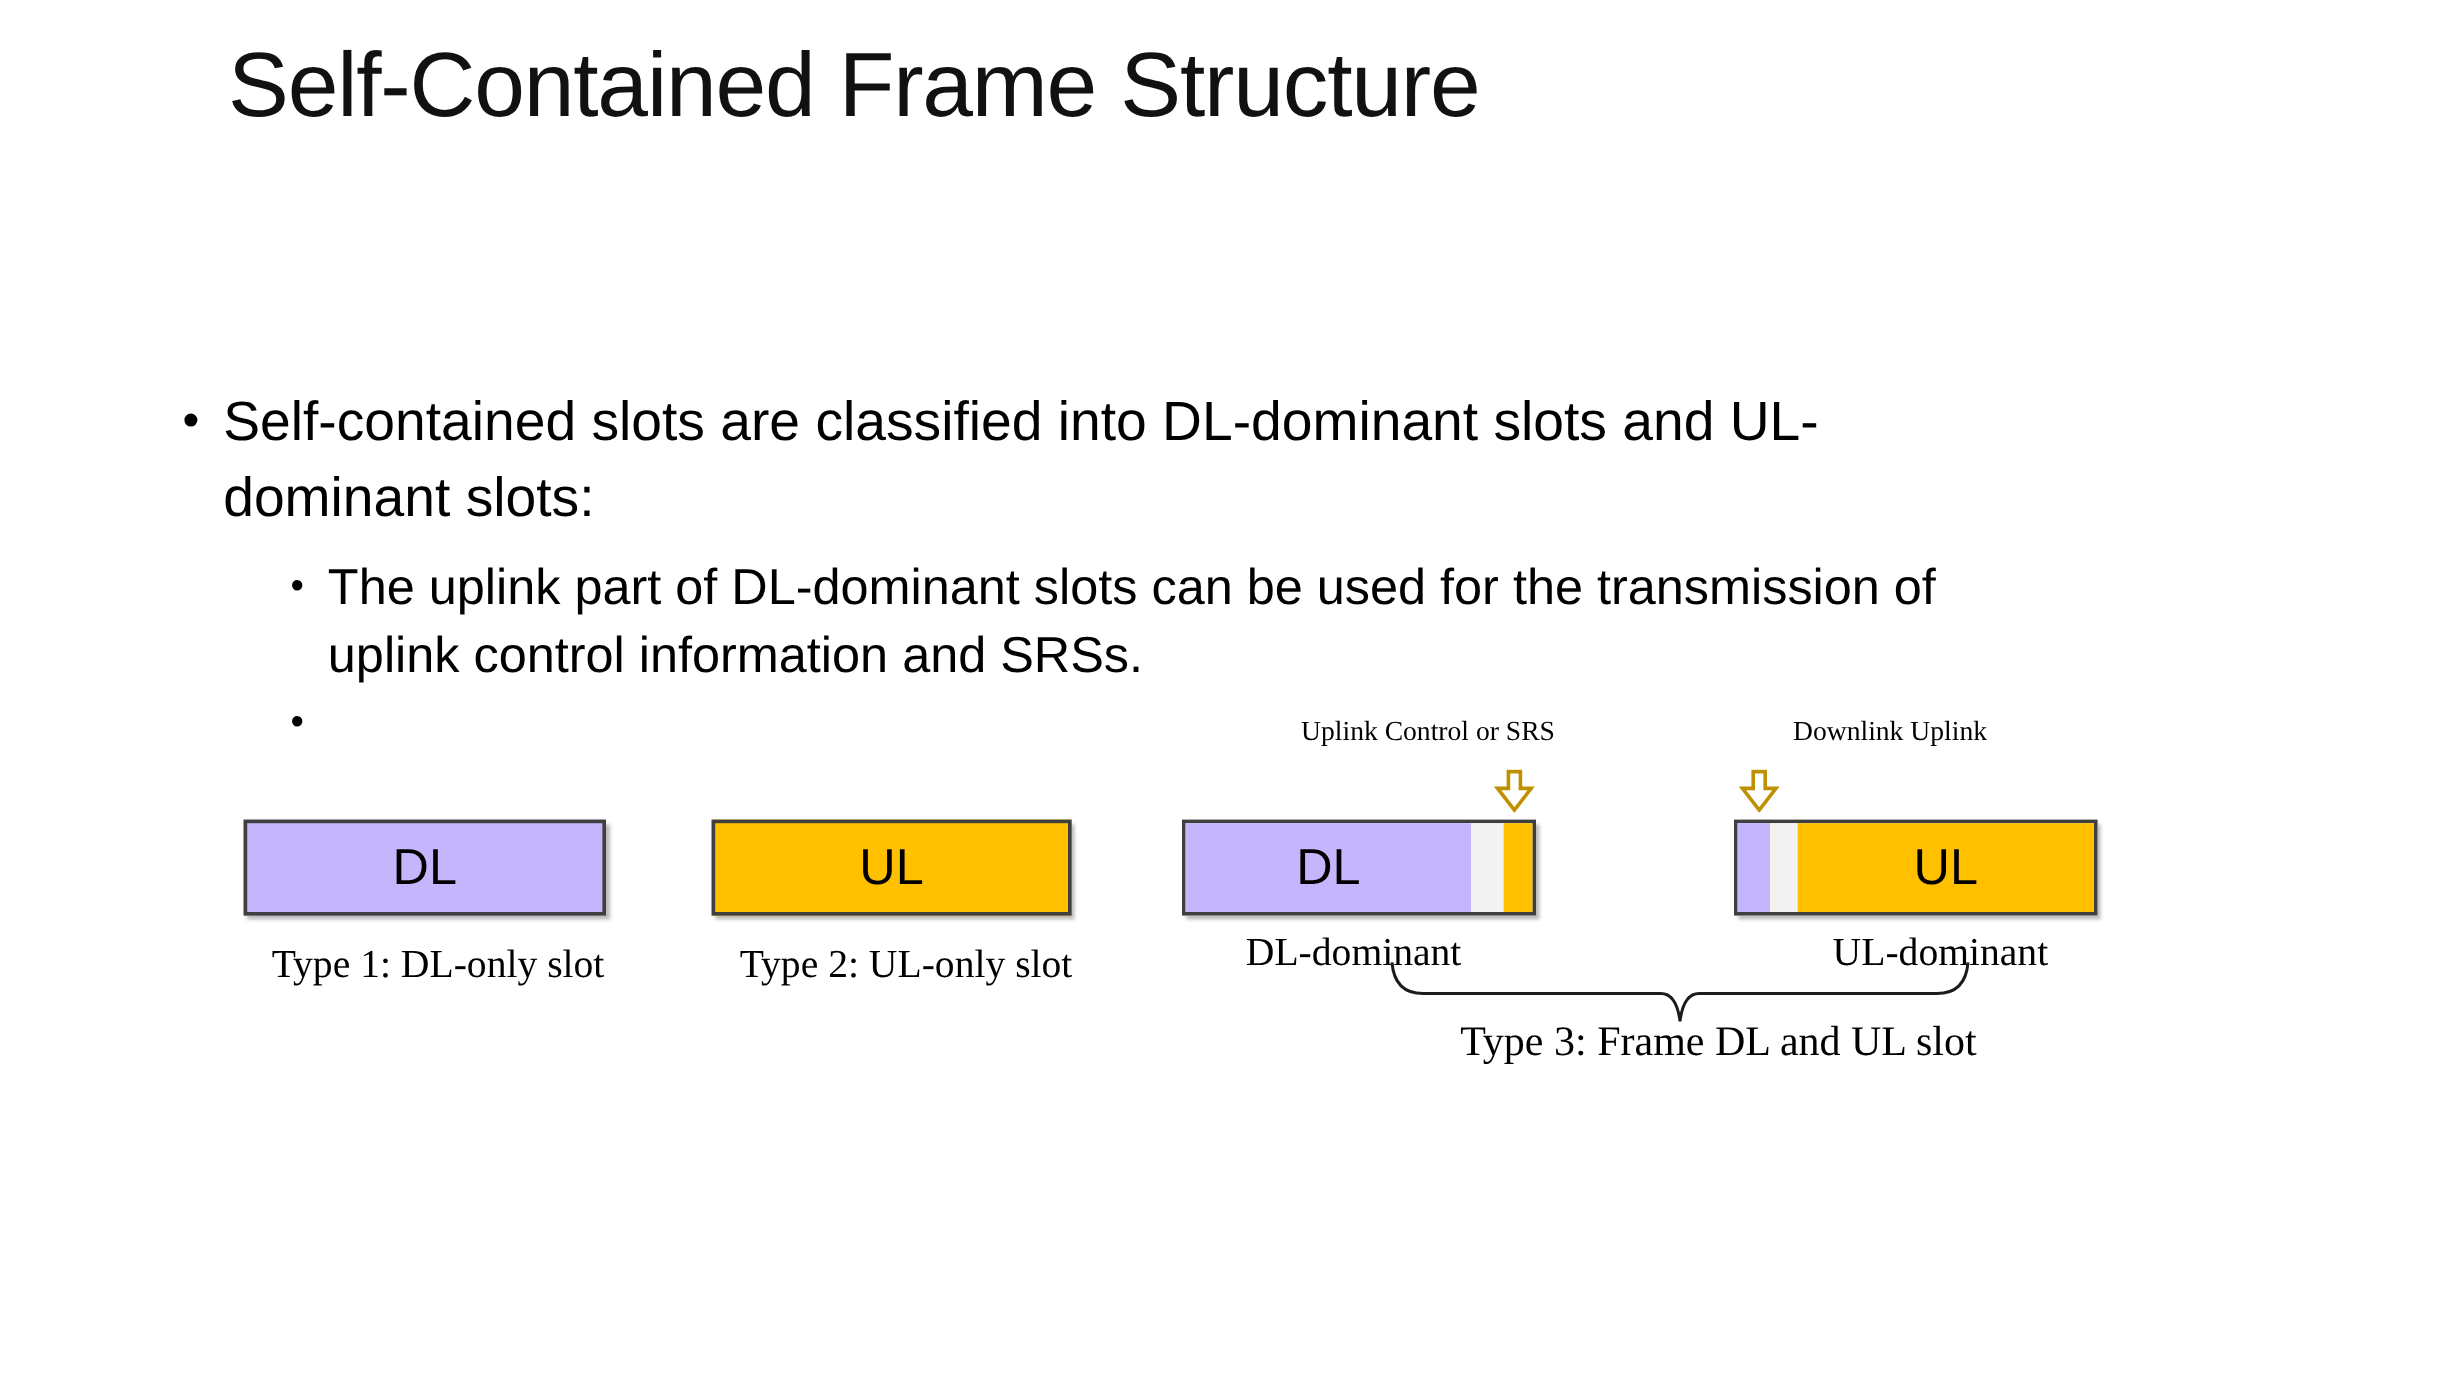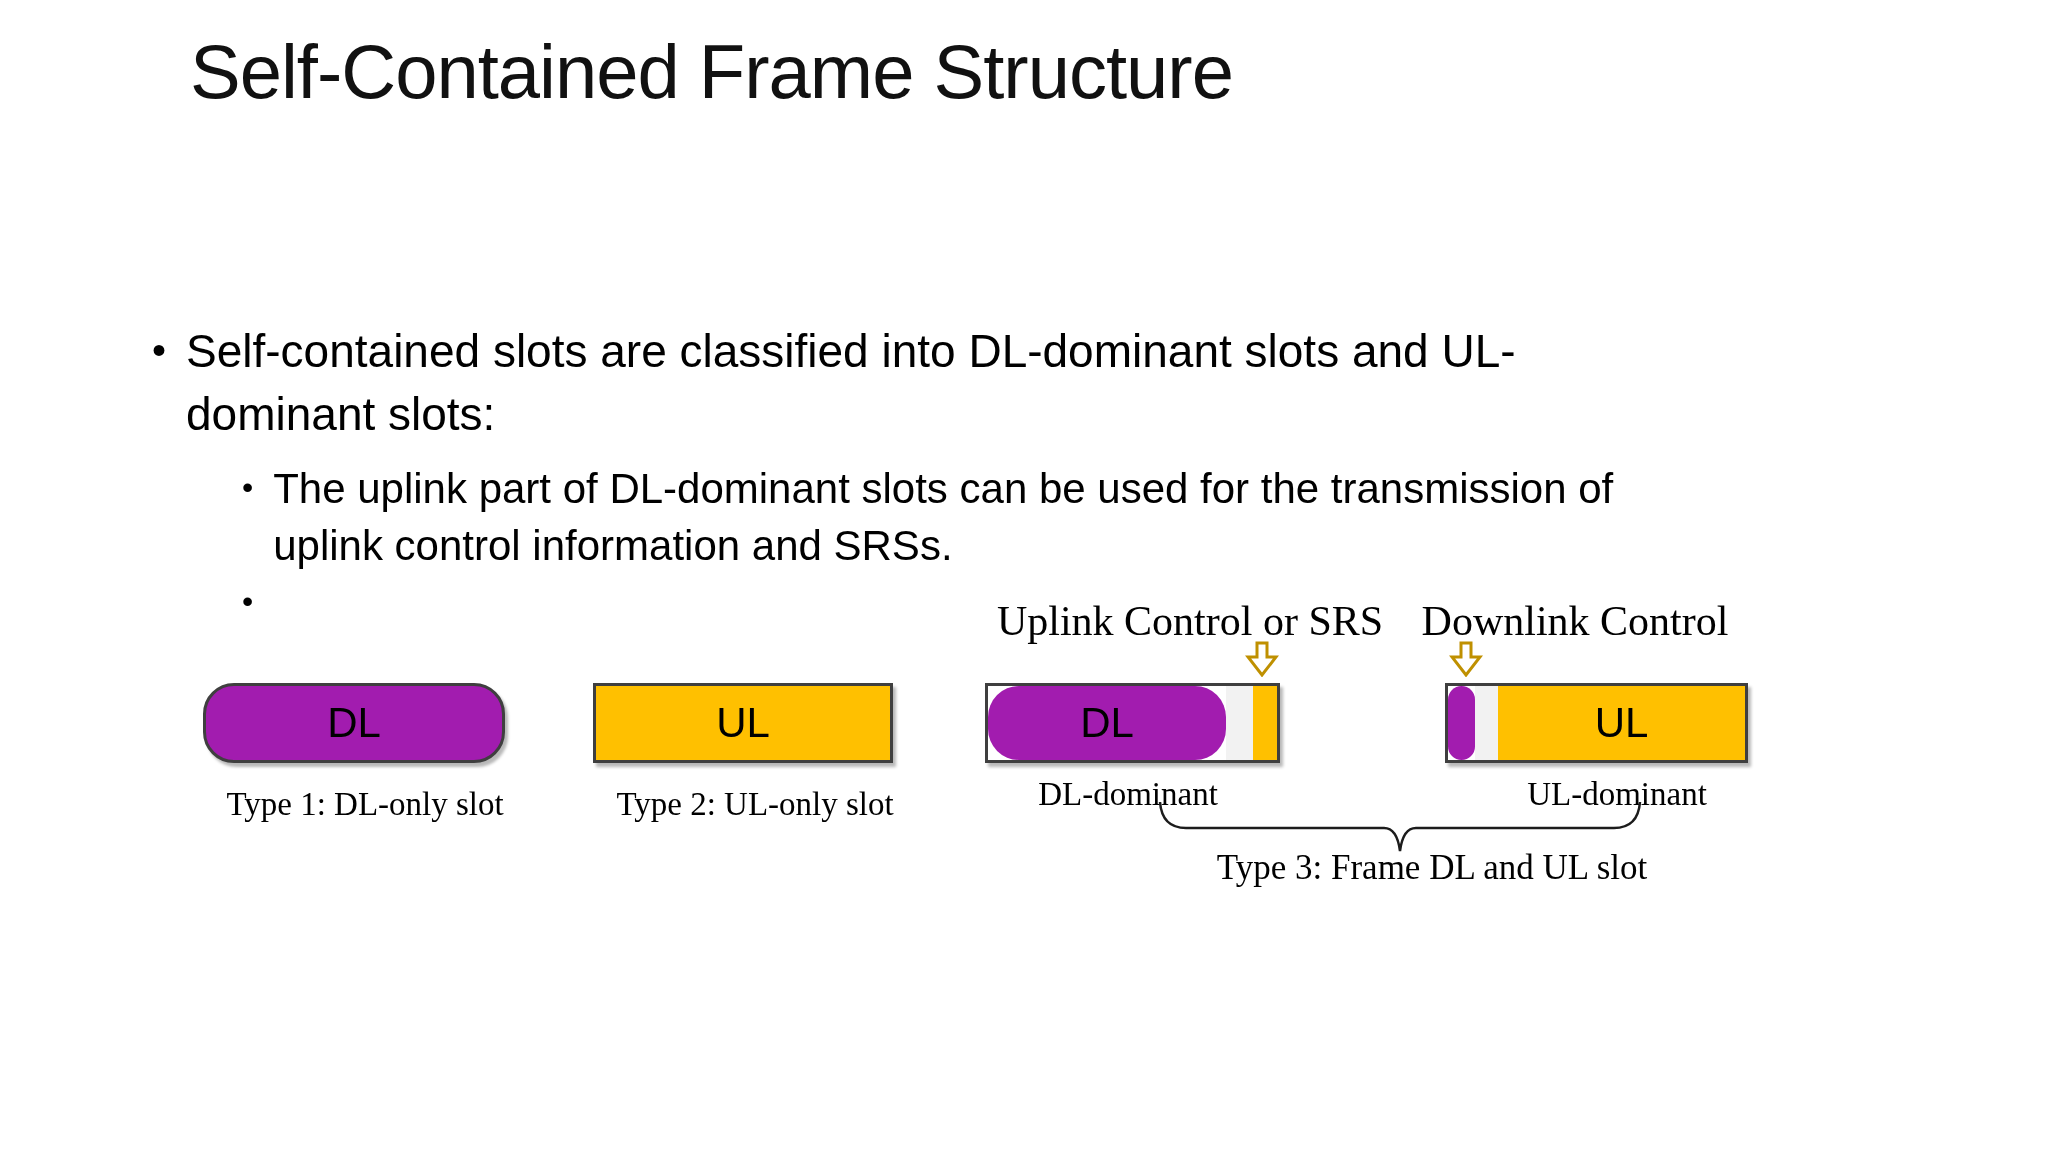--- a/index.html
+++ b/index.html
@@ -51,21 +51,21 @@
     position: absolute;
     font-family: "Liberation Serif", serif;
     font-size: 33px;
     color: #000000;
     white-space: nowrap;
     transform: translateX(-50%);
   }
   .callout {
     position: absolute;
     font-family: "Liberation Serif", serif;
-    font-size: 42px;
+    font-size: 23px;
     color: #000000;
     white-space: nowrap;
     transform: translateX(-50%);
   }
 
   .slot-box {
     position: absolute;
     top: 683px;
     height: 80px;
     box-sizing: border-box;
@@ -73,21 +73,21 @@
     box-shadow: 3px 4px 3px rgba(0,0,0,0.28);
     display: flex;
     align-items: stretch;
   }
   .slot-label {
     font-size: 42px;
     color: #000000;
     font-weight: 400;
   }
   .seg { display: flex; align-items: center; justify-content: center; }
-  .seg-green  { background: #a21caf; border-radius: 31px; }
+  .seg-green  { background: #c4b5fd; }
   .seg-orange { background: #FFC000; }
   .seg-white  { background: #F2F2F2; }
 
   .box1 { left: 203px;  width: 302px; }
   .box2 { left: 593px;  width: 300px; }
   .box3 { left: 985px;  width: 295px; }
   .box4 { left: 1445px; width: 303px; }
   .grow { flex: 1 1 auto; }
   .w27 { flex: 0 0 27px; }
   .w24 { flex: 0 0 24px; }
@@ -134,21 +134,21 @@
     <span class="dot">•</span>
     <span class="bullet-text">The uplink part of DL-dominant slots can be used for the transmission of
 uplink control information and SRSs.</span>
   </div>
 
   <div class="bullet-row lvl2b">
     <span class="dot">•</span>
   </div>
 
   <div class="callout" style="left:1190px; top:597px;">Uplink Control or SRS</div>
-  <div class="callout" style="left:1575px; top:597px;">Downlink Control</div>
+  <div class="callout" style="left:1575px; top:597px;">Downlink Uplink</div>
 
   <span class="arrow-icon arrow1">
     <svg width="34" height="36" viewBox="0 0 34 36">
       <path d="M12 2 H22 V16 H31 L17 34 L3 16 H12 Z" fill="#ffffff" stroke="#BF9000" stroke-width="3" stroke-linejoin="miter"></path>
     </svg>
   </span>
   <span class="arrow-icon arrow2">
     <svg width="34" height="36" viewBox="0 0 34 36">
       <path d="M12 2 H22 V16 H31 L17 34 L3 16 H12 Z" fill="#ffffff" stroke="#BF9000" stroke-width="3" stroke-linejoin="miter"></path>
     </svg>

